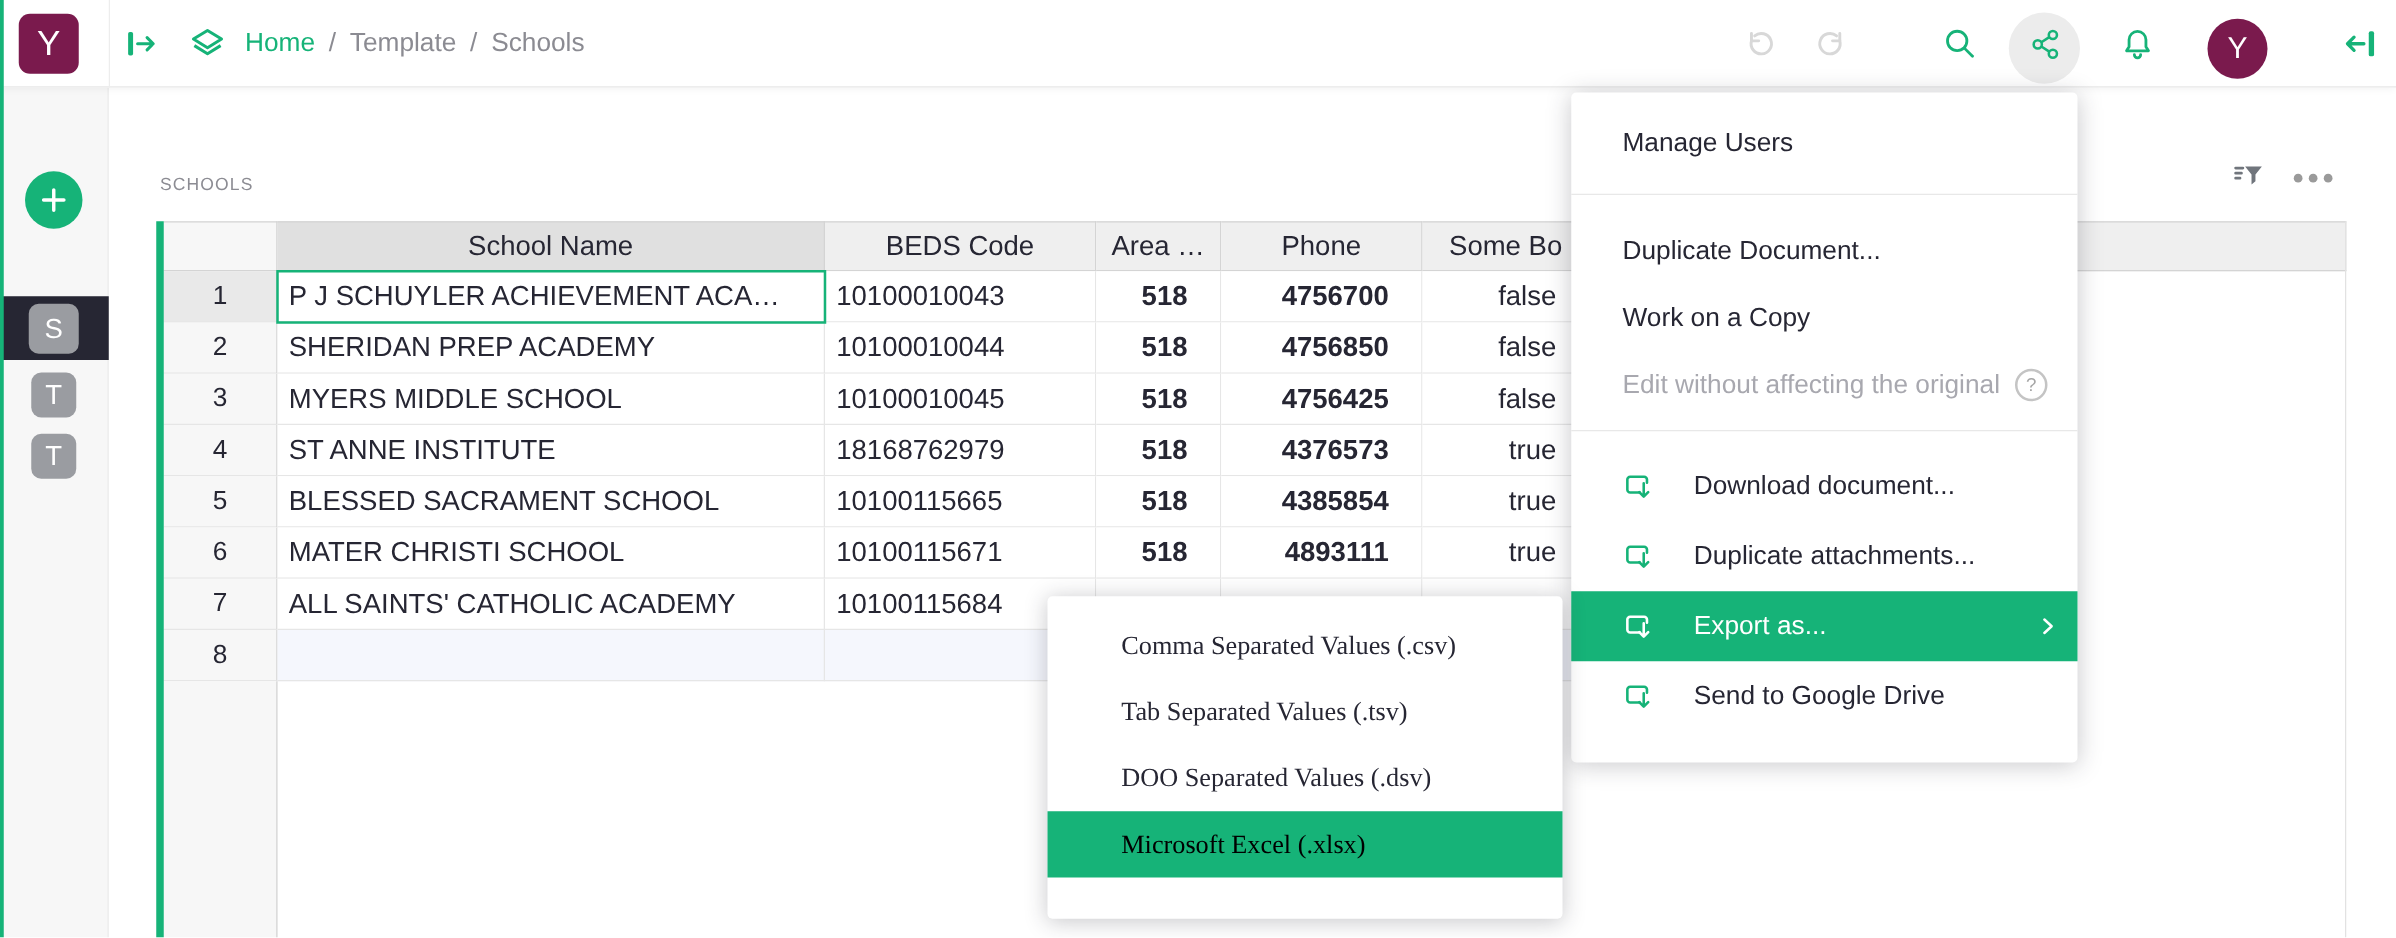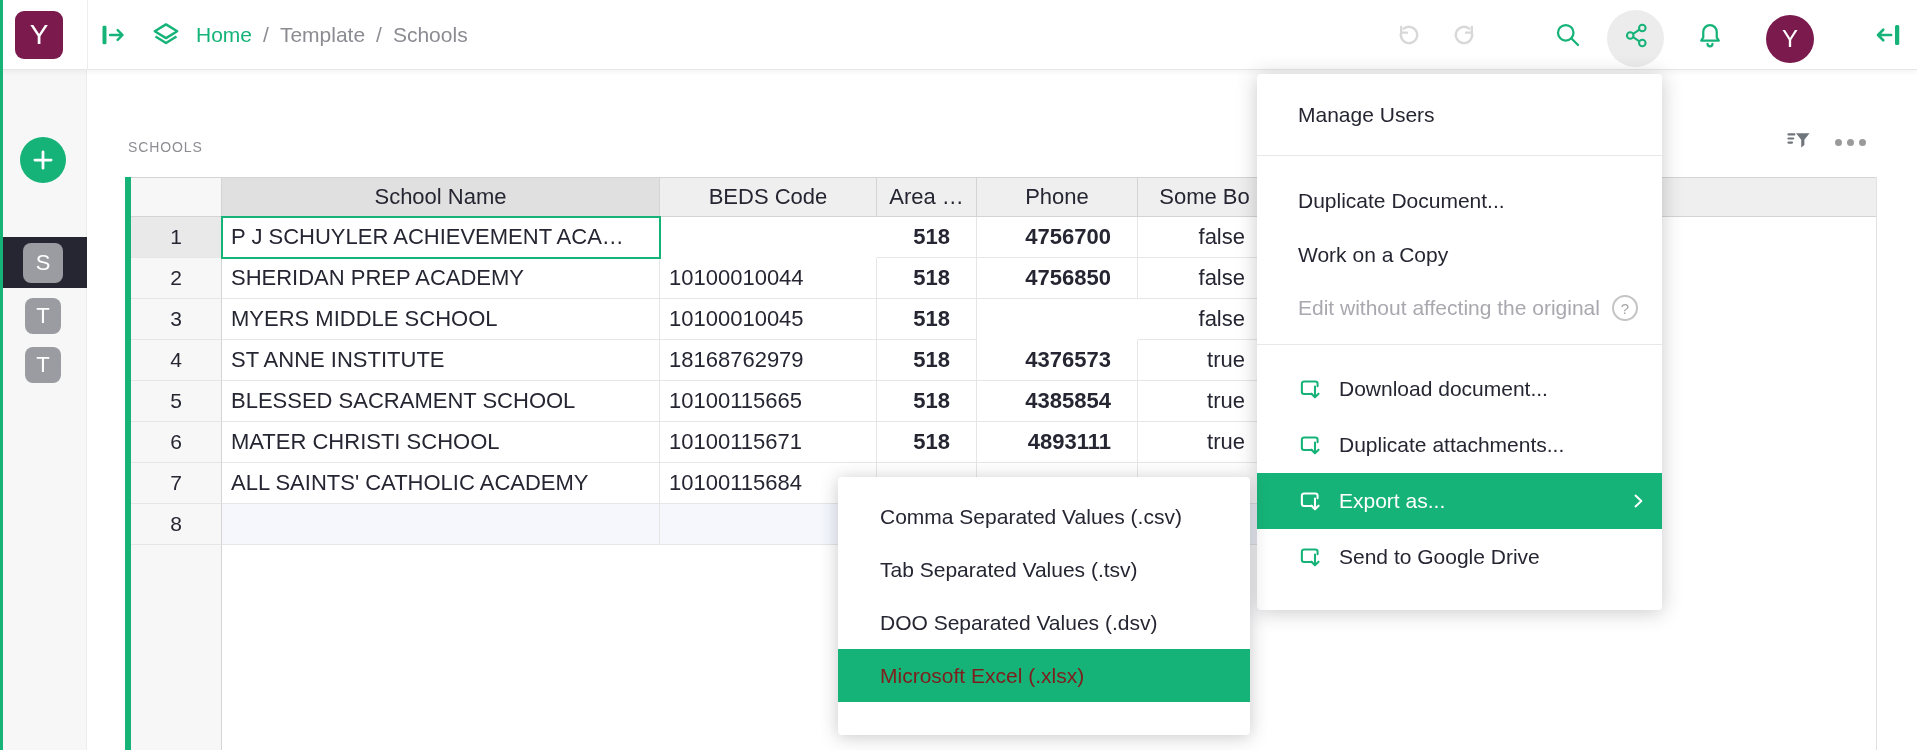--- a/index.html
+++ b/index.html
@@ -68,34 +68,34 @@
                border-right:1px solid #d4d4d4; }
   .right-edge { position:absolute; left:1876px; top:177px; width:1px; height:573px; background:#e2e2e2; }
 
   
   .menu { position:absolute; left:1257px; top:74px; width:405px; height:536px; background:#fff;
           border-radius:4px; box-shadow:0 2px 20px rgba(38,38,51,.25); z-index:30; padding-top:15px; }
   .mi { display:flex; align-items:center; padding-left:41px; font-size:21px; color:#262633; }
   .mi.first { height:52px; }
   .mi.h54 { height:54px; }
   .mi.h53 { height:53px; }
-  .mi.icon-item { height:56px; padding-left:40px; gap:16px; }
+  .mi.icon-item { height:56px; padding-left:40px; gap:32px; }
   .mi.hint { color:#a8a8af; }
   .mdiv { height:1px; background:#e8e8e8; }
   .mdiv.d1 { margin-top:14px; margin-bottom:18px; }
   .mdiv.d2 { margin-top:9px; margin-bottom:16px; }
   .mi.active { background:#16b378; color:#fff; position:relative; }
   .qmark { width:26px; height:26px; border-radius:50%; border:2px solid #c4c4c4; color:#a6a6a6;
            font-size:15px; display:inline-flex; align-items:center; justify-content:center; margin-left:12px; flex:0 0 auto; }
   .chev { position:absolute; right:14px; top:50%; transform:translateY(-50%); display:flex; }
 
   .submenu { position:absolute; left:838px; top:477px; width:412px; height:258px; background:#fff;
              border-radius:4px; box-shadow:0 2px 18px rgba(38,38,51,.25); z-index:31; padding-top:13px; }
-  .smi { height:53px; display:flex; align-items:center; padding-left:42px; font-size:21px; color:#262633; }
-  .smi.active { background:#16b378; color:#7f1d1d; }
+  .smi { height:53px; display:flex; align-items:center; padding-left:59px; font-size:21px; color:#262633;font-family:Liberation Serif, serif; }
+  .smi.active { background:#16b378; color:#000000; }
 </style>
 </head>
 <body>
 
 <div id="page">
 
   <div class="topbar">
     <div class="logo-area">
       <div class="logo">Y</div>
     </div>
@@ -196,35 +196,37 @@
   <div class="hcell col-gut" style="background:#f7f7f7;"></div>
   <div class="hcell col-name" style="background:#e0e0e0;">School Name</div>
   <div class="hcell col-beds">BEDS Code</div>
   <div class="hcell col-area">Area …</div>
   <div class="hcell col-phon">Phone</div>
   <div class="hcell col-bool">Some Bo</div>
   <div class="hcell col-trail"></div>
 
   <div class="cell col-gut gut sel" style="top:217px;">1</div>
   <div class="cell col-name al" style="top:217px;">P J SCHUYLER ACHIEVEMENT ACA…</div>
+  <div class="cell col-beds al" style="top:217px;">10100010043</div>
   <div class="cell col-area ar" style="top:217px;">518</div>
   <div class="cell col-phon ar" style="top:217px;">4756700</div>
   <div class="cell col-bool ab" style="top:217px;">false</div>
 
   <div class="cell col-gut gut" style="top:258px;">2</div>
   <div class="cell col-name al" style="top:258px;">SHERIDAN PREP ACADEMY</div>
   <div class="cell col-beds al" style="top:258px;">10100010044</div>
   <div class="cell col-area ar" style="top:258px;">518</div>
   <div class="cell col-phon ar" style="top:258px;">4756850</div>
   <div class="cell col-bool ab" style="top:258px;">false</div>
 
   <div class="cell col-gut gut" style="top:299px;">3</div>
   <div class="cell col-name al" style="top:299px;">MYERS MIDDLE SCHOOL</div>
   <div class="cell col-beds al" style="top:299px;">10100010045</div>
   <div class="cell col-area ar" style="top:299px;">518</div>
+  <div class="cell col-phon ar" style="top:299px;">4756425</div>
   <div class="cell col-bool ab" style="top:299px;">false</div>
 
   <div class="cell col-gut gut" style="top:340px;">4</div>
   <div class="cell col-name al" style="top:340px;">ST ANNE INSTITUTE</div>
   <div class="cell col-beds al" style="top:340px;">18168762979</div>
   <div class="cell col-area ar" style="top:340px;">518</div>
   <div class="cell col-phon ar" style="top:340px;">4376573</div>
   <div class="cell col-bool ab" style="top:340px;">true</div>
 
   <div class="cell col-gut gut" style="top:381px;">5</div>

